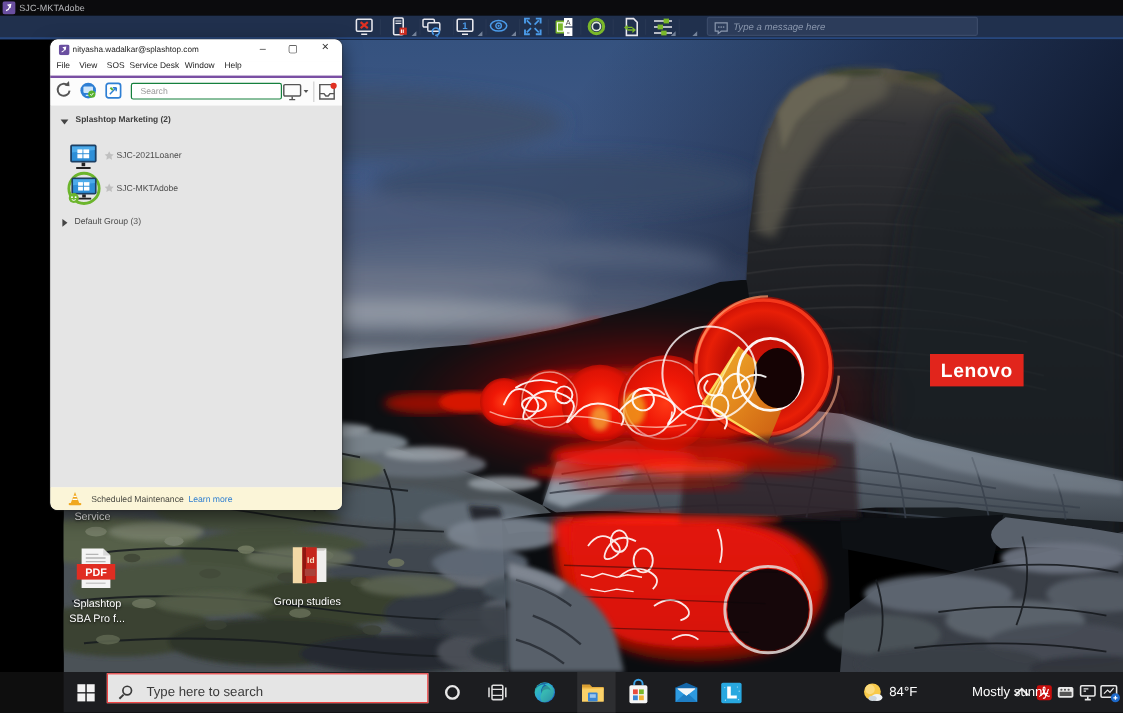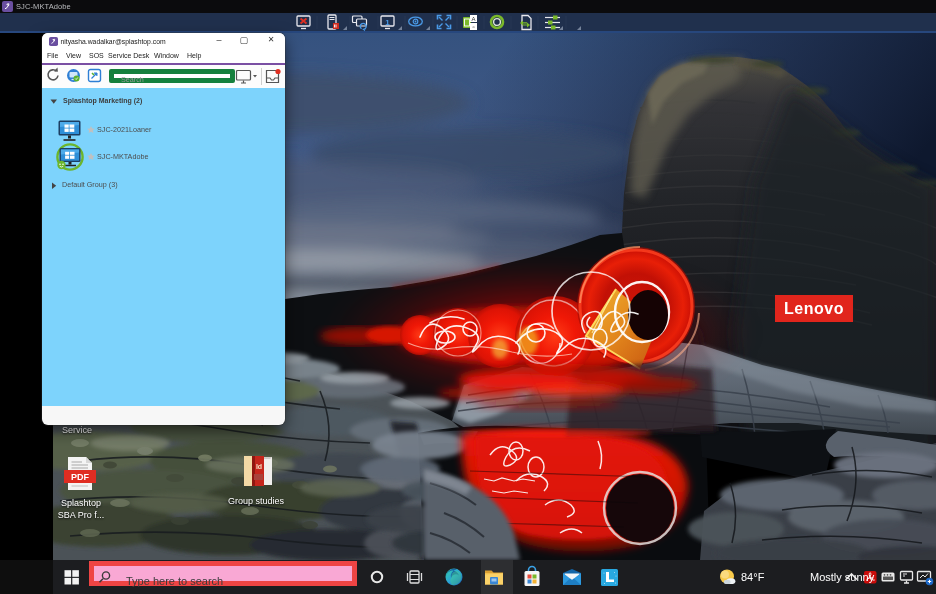--- a/index.html
+++ b/index.html
@@ -29,31 +29,31 @@
   #appwin { position:absolute; left:42px; top:0px; width:243px; height:392px;
      background:#f7f7f7; border-radius:6px; box-shadow:0 6px 16px rgba(0,0,0,0.55), 0 0 0 1px rgba(60,60,60,0.35); }
   #wtitle { position:absolute; left:0; top:0; width:243px; height:18px; background:#fff; border-radius:6px 6px 0 0; }
   #wtitle .wtext { position:absolute; left:18.5px; top:4.5px; font-size:6.8px; color:#1a1a1a; }
   .wbtn { position:absolute; top:0; width:10px; height:14px; color:#333; font-size:9px; text-align:center; line-height:14px; }
   #wmenu { position:absolute; left:0; top:18px; width:243px; height:12px; background:#fff; font-size:7px; color:#222; }
   #wmenu span { position:absolute; top:1px; }
   #wpurple { position:absolute; left:0; top:30px; width:243px; height:2px; background:#7a4fa3; }
   #wtools { position:absolute; left:0; top:32px; width:243px; height:23px; background:#fcfcfc; }
   #wsearch { position:absolute; left:67px; top:4px; width:126px; height:14px; background:#fff;
-     border:5px solid #15803d; border-radius:2px; font-size:7.2px; color:#9a9a9a; line-height:12px; padding-left:7px; }
-  #wlist { position:absolute; left:0; top:55px; width:243px; height:318px; background:#7dd3fc; font-size:7.2px; color:#4c4c4c; }
+     border:1px solid #15803d; border-radius:2px; font-size:7.2px; color:#9a9a9a; line-height:12px; padding-left:7px; }
+  #wlist { position:absolute; left:0; top:55px; width:243px; height:318px; background:#e5e5e5; font-size:7.2px; color:#4c4c4c; }
   #wmaint { position:absolute; left:0; top:373px; width:243px; height:19px; background:#fbf5d8; border-radius:0 0 6px 6px; }
   #wmaint .mtxt { position:absolute; left:34px; top:5px; font-size:7.2px; color:#4a4a42; }
   #wmaint .mlink { position:absolute; left:115px; top:5px; font-size:7.2px; color:#2f7fd0; }
 
   
   #taskbar { position:absolute; left:0; top:560px; width:936px; height:34px; background:#1c1d20; }
   #taskbar .black { position:absolute; left:0; top:0; width:53px; height:34px; background:#0e0e0e; }
-  #tsearch { position:absolute; left:89px; top:1px; width:268px; height:25px; background:#f9a8d4;
-     border:5px solid #ef4444; }
+  #tsearch { position:absolute; left:89px; top:1px; width:268px; height:25px; background:#e5e5e5;
+     border:1px solid #ef4444; }
   #tsearch .stext { position:absolute; left:32px; top:9px; font-size:11px; color:#3a3a3a; }
   .tray { position:absolute; color:#fff; font-size:11px; }
 </style>
 </head>
 <body>
 <div id="screen">
 
   <div id="topbar">
     <svg style="position:absolute;left:2px;top:1px;width:11px;height:11px" viewBox="0 0 11 11">
         <rect width="11" height="11" rx="2" fill="#6a4fa0"></rect>
@@ -149,20 +149,29 @@
       </g>
 
       <g fill="#8a97ad">
         <path d="M 343,17 l 4,0 l 0,-4 z" opacity="0.8"></path>
         <path d="M 398,17 l 4,0 l 0,-4 z" opacity="0.8"></path>
         <path d="M 426,17 l 4,0 l 0,-4 z" opacity="0.8"></path>
         <path d="M 559,17 l 4,0 l 0,-4 z" opacity="0.8"></path>
         <path d="M 577,17 l 4,0 l 0,-4 z" opacity="0.8"></path>
       </g>
     </svg>
+    <div id="msgbox">
+        <span class="mtext">Type a message here</span>
+      <svg style="position:absolute;left:5px;top:2px;width:12px;height:12px" viewBox="0 0 12 12">
+        <path d="M 1,2 h 10 v 7 h -5 l -2.5,2 v -2 h -2.5 z" fill="none" stroke="#8a97ad" stroke-width="1"></path>
+        <circle cx="4" cy="5.5" r="0.7" fill="#8a97ad"></circle>
+          <circle cx="6" cy="5.5" r="0.7" fill="#8a97ad"></circle>
+          <circle cx="8" cy="5.5" r="0.7" fill="#8a97ad"></circle>
+      </svg>
+    </div>
   </div>
 
   <div id="desktop">
     <svg id="wall" viewBox="53 0 883 527" preserveAspectRatio="none">
       <defs>
         <linearGradient id="sky" x1="0" y1="0" x2="0" y2="1">
           <stop offset="0" stop-color="#35527f"></stop>
           <stop offset="0.35" stop-color="#425a86"></stop>
           <stop offset="0.60" stop-color="#55647f"></stop>
           <stop offset="0.78" stop-color="#707b90"></stop>
@@ -610,20 +619,29 @@
             <path d="M 2.8,22.3 q 1.7,1.4 3.4,0" stroke="#fff" stroke-width="0.8" fill="none"></path>
           </g>
 
           <path d="M 49,65 l 1.2,2.4 2.6,0.3 -1.9,1.8 0.5,2.6 -2.4,-1.3 -2.4,1.3 0.5,-2.6 -1.9,-1.8 2.6,-0.3 z" fill="#c0c0c0"></path>
         </svg>
         <div style="position:absolute; left:21px; top:9px; font-weight:bold; color:#3e3e3e; font-size:7px;">Splashtop Marketing (2)</div>
         <div style="position:absolute; left:55px; top:37px;">SJC-2021Loaner</div>
         <div style="position:absolute; left:55px; top:64px;">SJC-MKTAdobe</div>
         <div style="position:absolute; left:20px; top:92px;">Default Group (3)</div>
       </div>
+      <div id="wmaint">
+        <svg style="position:absolute;left:14px;top:2.5px;width:13px;height:13px" viewBox="0 0 13 13">
+          <path d="M 6.5,1 L 10,10.2 H 3 Z" fill="#f0a81f"></path>
+          <path d="M 5.1,4.7 h 2.8 M 4.4,7.2 h 4.2" stroke="#fff" stroke-width="1.1"></path>
+          <rect x="1.2" y="10.2" width="10.6" height="1.8" rx="0.9" fill="#f0a81f"></rect>
+        </svg>
+        <div class="mtxt">Scheduled Maintenance</div>
+        <div class="mlink">Learn more</div>
+      </div>
     </div>
   </div>
 
   <div id="taskbar">
     <div class="black"></div>
     <div style="position:absolute;left:481px;top:0;width:32px;height:34px;background:#2d2e31;"></div>
     <div id="tsearch">
       <div class="stext">Type here to search</div>
     </div>
     <svg style="position:absolute;left:0;top:0;width:936px;height:34px" viewBox="0 0 936 34">

